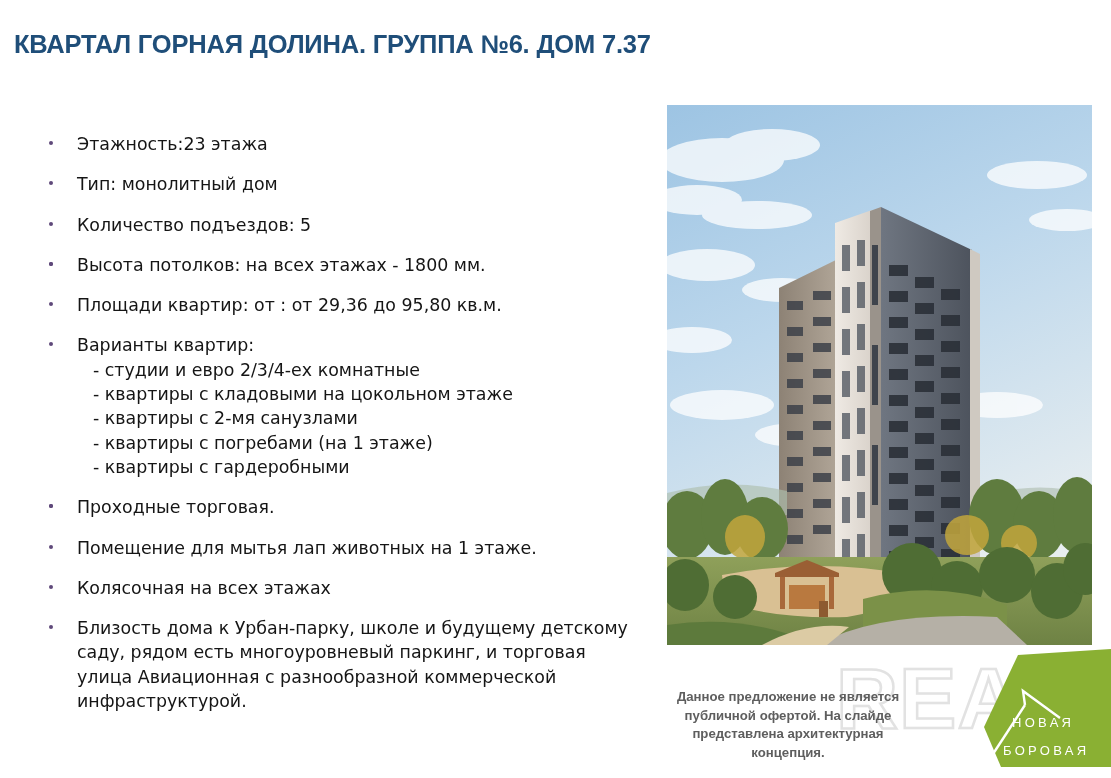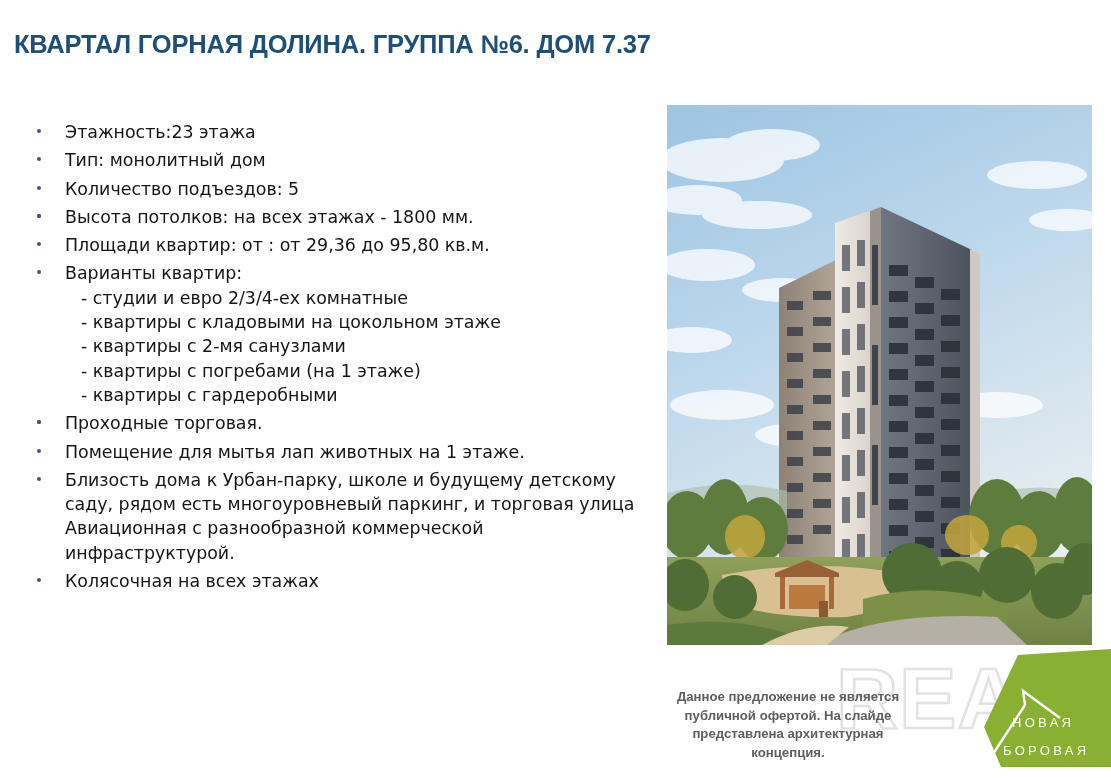--- a/index.html
+++ b/index.html
@@ -36,21 +36,21 @@
     left: 26px;
     top: 116px;
     width: 625px;
   }
   .feature-item {
     position: relative;
     padding-left: 35px;
     font-size: 17.4px;
     line-height: 24.3px;
     color: #151515;
-    margin: 4px;
+    margin: 16px;
   }
   .feature-item > .bullet-dot {
     position: absolute;
     left: 7px;
     top: 9px;
     width: 4px;
     height: 4px;
     border-radius: 50%;
     background: #5f497a;
   }
@@ -194,28 +194,28 @@
   <div class="feature-item nowrap-item">
     <span class="bullet-dot"></span>
     <span>Проходные торговая.</span>
   </div>
 
   <div class="feature-item nowrap-item">
     <span class="bullet-dot"></span>
     <span>Помещение для мытья лап животных  на 1 этаже.</span>
   </div>
 
+  <div class="feature-item nowrap-item">
+    <span class="bullet-dot"></span>
+    <span>Колясочная на всех этажах</span>
+  </div>
+
   <div class="feature-item para-item">
     <span class="bullet-dot"></span>
     <span>Близость дома к Урбан-парку, школе и будущему детскому саду, рядом есть многоуровневый паркинг, и торговая улица Авиационная с разнообразной коммерческой инфраструктурой.</span>
-  </div>
-
-  <div class="feature-item nowrap-item">
-    <span class="bullet-dot"></span>
-    <span>Колясочная на всех этажах</span>
   </div>
 
 </div>
 
 <div class="render-photo">
   <svg viewBox="0 0 425 540" xmlns="http://www.w3.org/2000/svg" aria-hidden="true">
     <defs>
       <linearGradient id="skyGrad" x1="0" y1="0" x2="0.35" y2="1">
         <stop offset="0%" stop-color="#9dc4e3"></stop>
         <stop offset="45%" stop-color="#bcd7ec"></stop>

